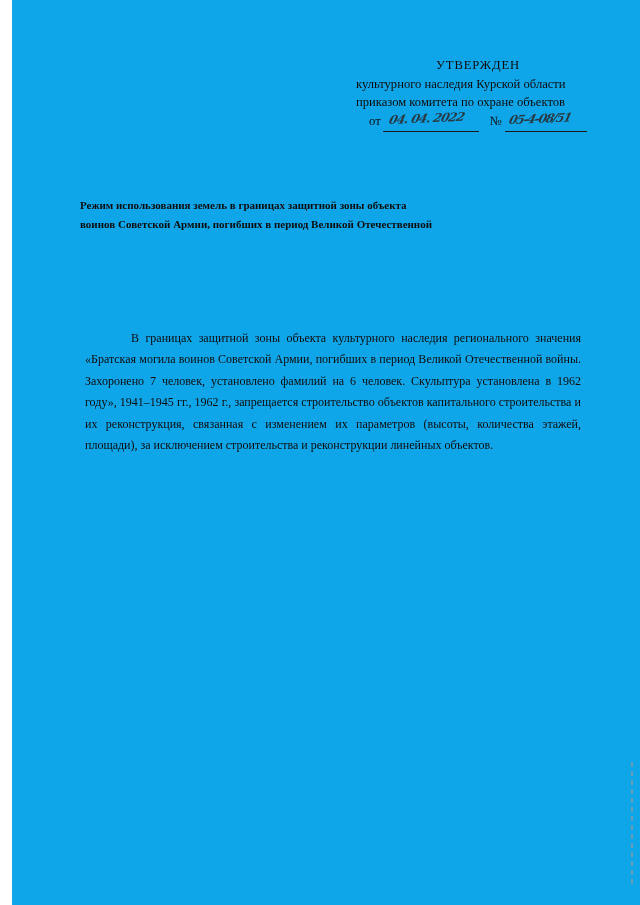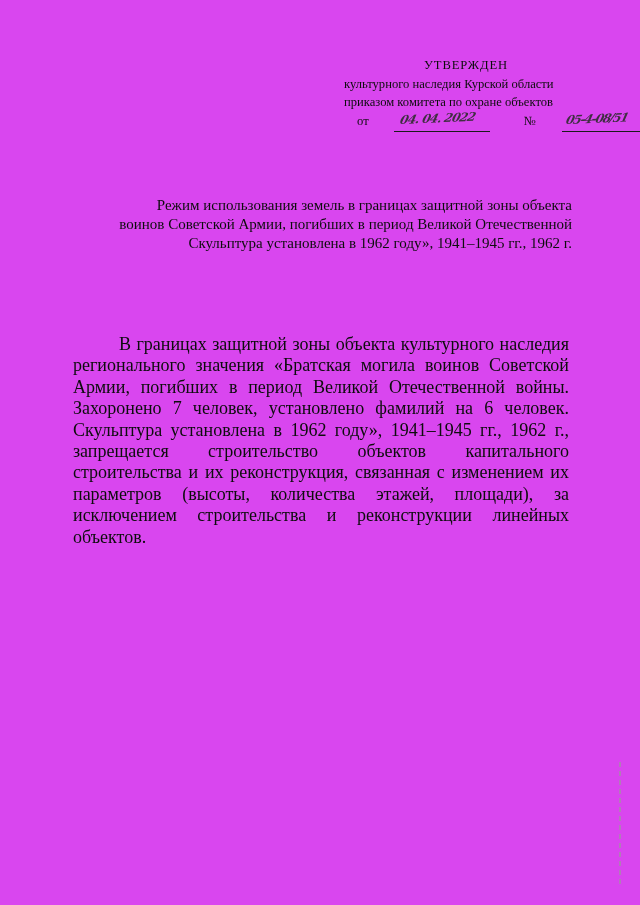--- a/index.html
+++ b/index.html
@@ -13,21 +13,22 @@
     position: relative;
     overflow: hidden;
     font-family: "Liberation Serif", "DejaVu Serif", serif;
     color: #0d0d0d;
     -webkit-font-smoothing: antialiased;
   }
 
   .page {
     position: absolute;
     inset: 0;
-    background: #d946ef;
+    background: #0ea5e9;
+    margin-left: 12px;
   }
 
   
   .approval-block {
     position: absolute;
     left: 344px;
     top: 57px;
     width: 244px;
     font-size: 12.6px;
     line-height: 17.4px;
@@ -43,21 +44,20 @@
     white-space: nowrap;
   }
 
   
   .issue-row {
     margin-top: 2px;
     display: flex;
     align-items: flex-end;
     padding-left: 13px;
     font-size: 12.6px;
-    gap: 23px;
   }
   .issue-label {
     flex: none;
     padding-bottom: 1px;
   }
   .fill-line {
     position: relative;
     flex: none;
     border-bottom: 1.1px solid #1a1a1a;
     height: 15px;
@@ -90,37 +90,37 @@
     left: 2px;
     letter-spacing: -1.2px;
   }
 
   
   .doc-title {
     position: absolute;
     left: 68px;
     top: 196px;
     width: 504px;
-    font-size: 15px;
-    font-weight: 400;
+    font-size: 11px;
+    font-weight: 700;
     line-height: 19.1px;
-    text-align: right;
+    text-align: left;
   }
   .doc-title .tl {
     display: block;
     white-space: nowrap;
   }
 
   
   .body-text {
     position: absolute;
     left: 73px;
     top: 316px;
     width: 496px;
-    font-size: 18px;
+    font-size: 12px;
     line-height: 21.4px;
     text-align: justify;
     text-align-last: left;
     text-indent: 46px;
     hyphens: none;
   }
 
   
   .scan-artifact {
     position: absolute;
@@ -155,20 +155,19 @@
       <span class="issue-num-label">№</span>
       <span class="fill-line fill-num">
         <span class="ink ink-num">05-4-08/51</span>
       </span>
     </div>
   </div>
 
   <div class="doc-title">
     <span class="tl">Режим использования земель в границах защитной зоны объекта</span>
     <span class="tl">воинов Советской Армии, погибших в период Великой Отечественной</span>
-    <span class="tl">Скульптура установлена в 1962 году», 1941–1945 гг., 1962 г.</span>
   </div>
 
   <p class="body-text">В границах защитной зоны объекта культурного наследия регионального значения «Братская могила воинов Советской Армии, погибших в период Великой Отечественной войны. Захоронено 7 человек, установлено фамилий на 6 человек. Скульптура установлена в 1962 году», 1941–1945 гг., 1962 г., запрещается строительство объектов капитального строительства и их реконструкция, связанная с изменением их параметров (высоты, количества этажей, площади), за исключением строительства и реконструкции линейных объектов.</p>
 
   <div class="scan-artifact"></div>
 
 </div>
 
 </body></html>

